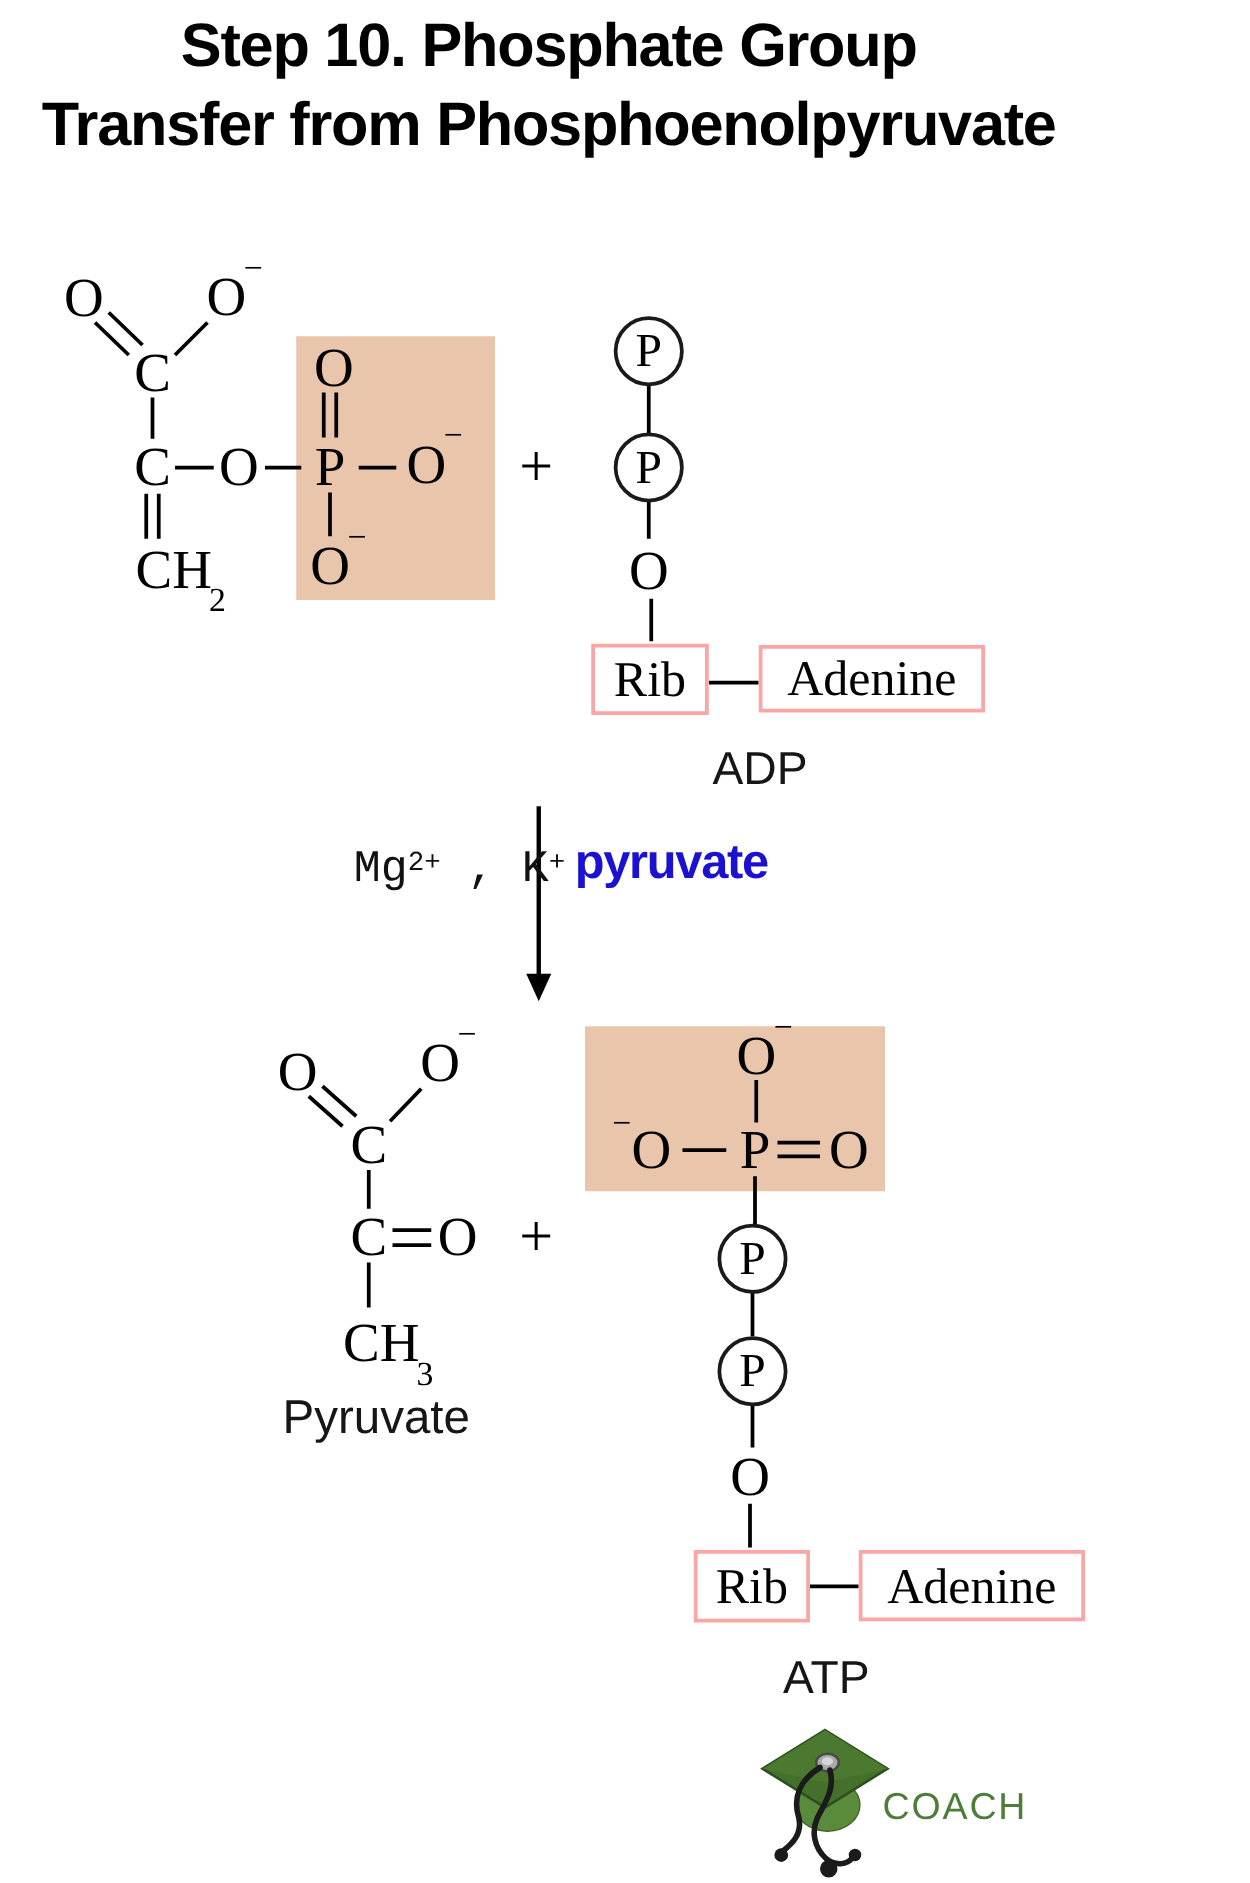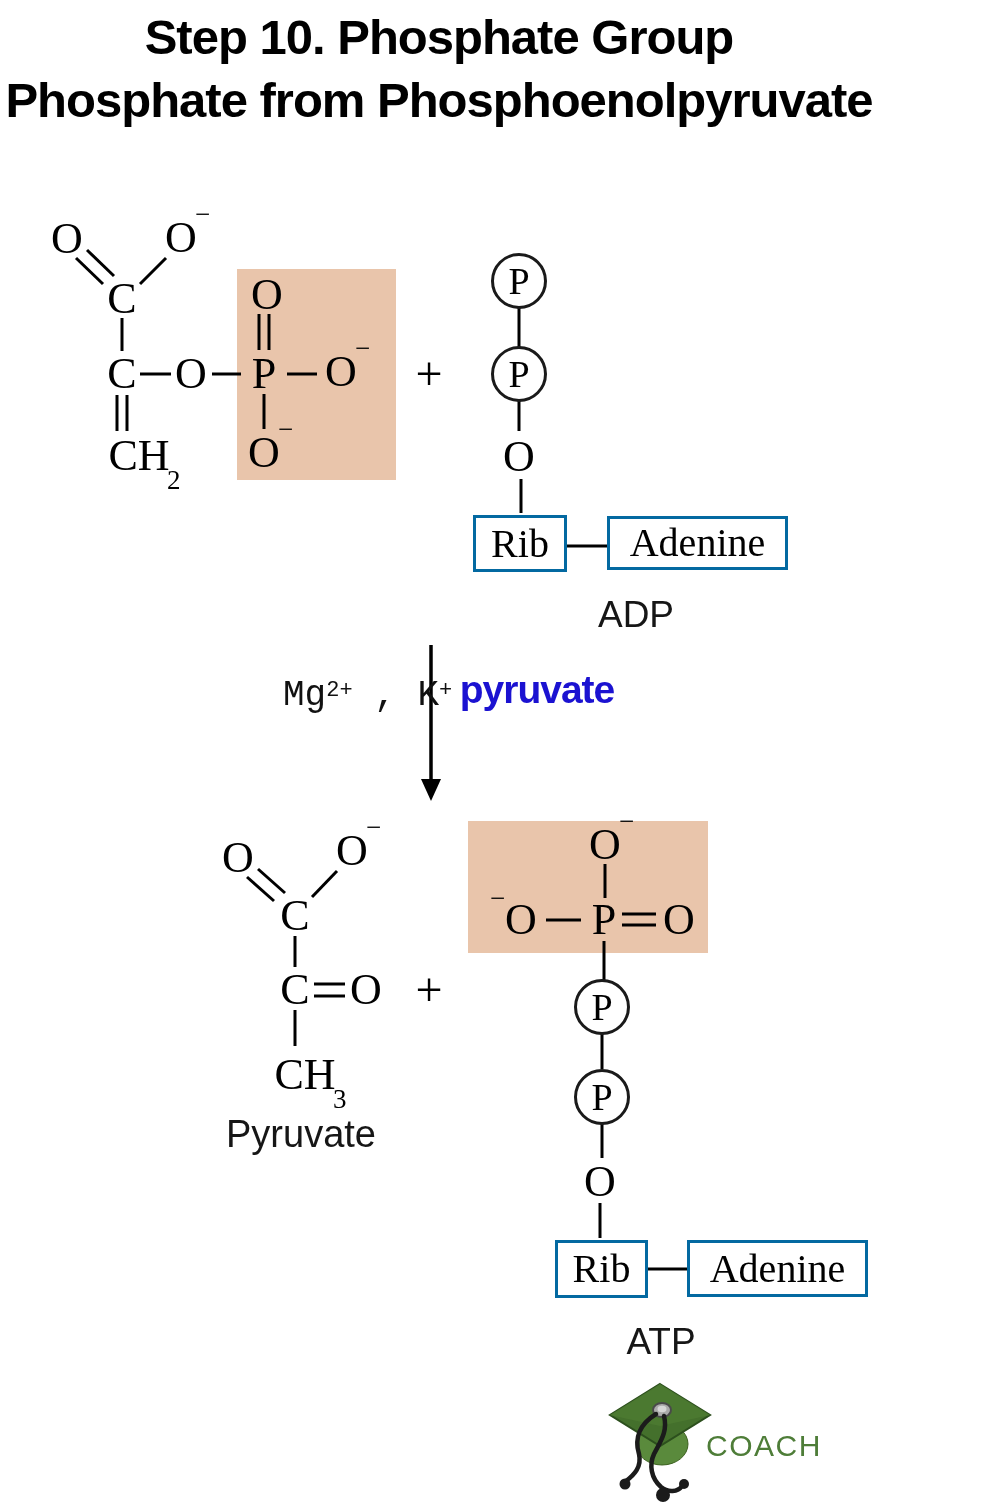--- a/index.html
+++ b/index.html
@@ -27,21 +27,21 @@
   .atom .chg-pre{position:absolute;right:100%;top:-13px;font-size:27px;}
   .atom .idx{position:absolute;left:96%;bottom:-16px;font-size:27px;}
   .plus{position:absolute;transform:translate(-50%,-50%);
         font-family:"Liberation Serif",serif;font-size:48px;line-height:1;}
   
   .pcircle{position:absolute;transform:translate(-50%,-50%);width:50px;height:50px;
            border:3px solid #1a1a1a;border-radius:50%;background:#fff;
            display:flex;align-items:center;justify-content:center;
            font-family:"Liberation Serif",serif;font-size:38px;line-height:1;}
   
-  .unitbox{position:absolute;border:3px solid #0369a1;background:#fff;box-sizing:border-box;
+  .unitbox{position:absolute;border:3px solid #fca5a5;background:#fff;box-sizing:border-box;
            display:flex;align-items:center;justify-content:center;
            font-family:"Liberation Serif",serif;font-size:40px;line-height:1;}
   
   .mol-label{position:absolute;transform:translateX(-50%);font-size:37px;line-height:1.1;
              font-family:"Liberation Sans",sans-serif;color:#161616;white-space:nowrap;}
   
   .cofactors{position:absolute;font-family:Liberation Mono, monospace;font-size:36px;
              line-height:1;white-space:nowrap;color:#111;}
   .cofactors sup{font-size:22px;vertical-align:9px;}
   
@@ -55,21 +55,21 @@
   .brand .light{font-weight:400;color:var(--brand_green);letter-spacing:1.5px;}
   .capwrap{position:absolute;}
 </style>
 </head>
 <body>
 
 <div class="page">
 
   <div class="title">
     <div>Step 10. Phosphate Group</div>
-    <div>Phosphate from Phosphoenolpyruvate</div>
+    <div>Transfer from Phosphoenolpyruvate</div>
   </div>
 
   <div class="hl" style="left:237px;top:269px;width:159px;height:211px;"></div>
   <div class="hl" style="left:468px;top:821px;width:240px;height:132px;"></div>
 
   <svg class="lines" width="1000" height="1506" viewBox="0 0 1000 1506">
     <g>
       <line x1="76" y1="258" x2="103" y2="284"></line>
       <line x1="87" y1="250" x2="114" y2="276"></line>
       <line x1="166" y1="258" x2="140" y2="284"></line>
@@ -133,21 +133,21 @@
   <div class="pcircle" style="left:519px;top:374px">
       <span>P</span>
     </div>
   <span class="atom" style="left:519px;top:457px">O</span>
   <div class="unitbox" style="left:473px;top:515px;width:94px;height:57px">
       <span>Rib</span>
     </div>
   <div class="unitbox" style="left:607px;top:516px;width:181px;height:54px">
       <span>Adenine</span>
     </div>
-  <div class="mol-label" style="left:636px;top:595px">ADP</div>
+  <div class="mol-label" style="left:608px;top:595px">ADP</div>
 
   <div class="cofactors" style="left:283px;top:678px">
     <span>Mg</span><sup>2+</sup><span> , </span><span>K</span><sup>+</sup>
   </div>
   <div class="enzyme" style="left:447px;top:667px">
     <div>pyruvate</div>
   </div>
 
   <span class="atom" style="left:238px;top:858px">O</span>
   <span class="atom" style="left:352px;top:851px"><span>O</span><span class="chg">−</span></span>

